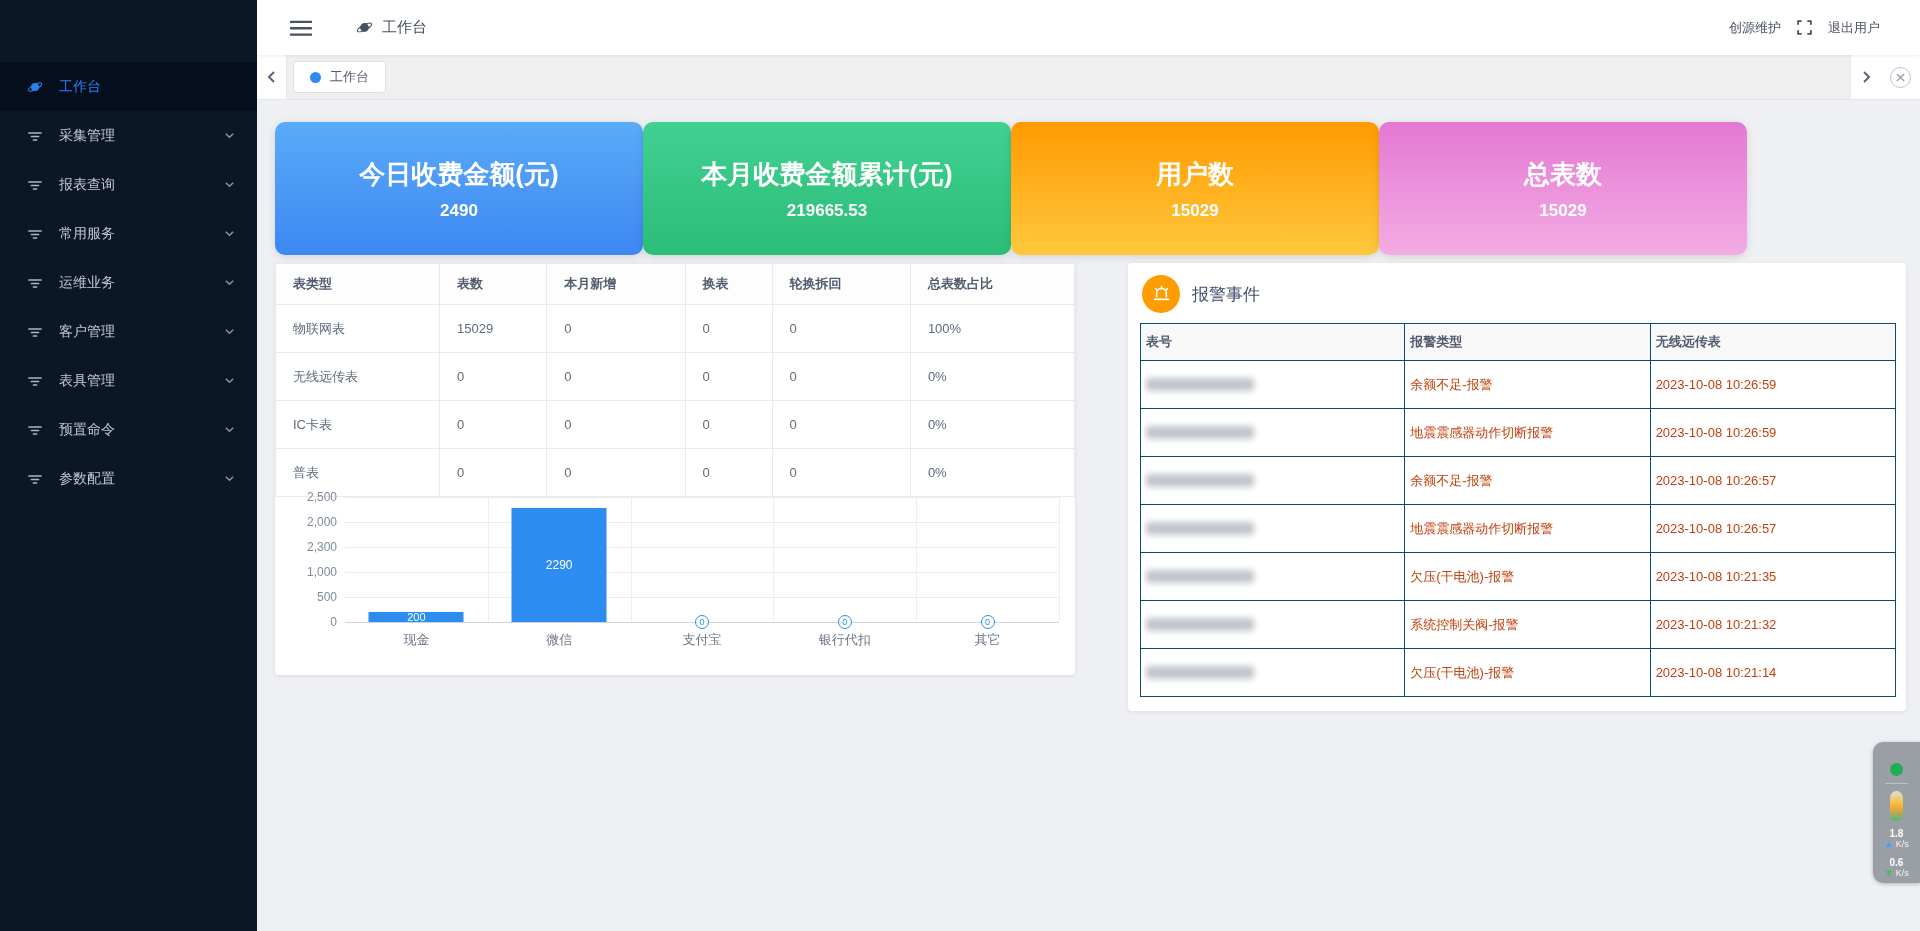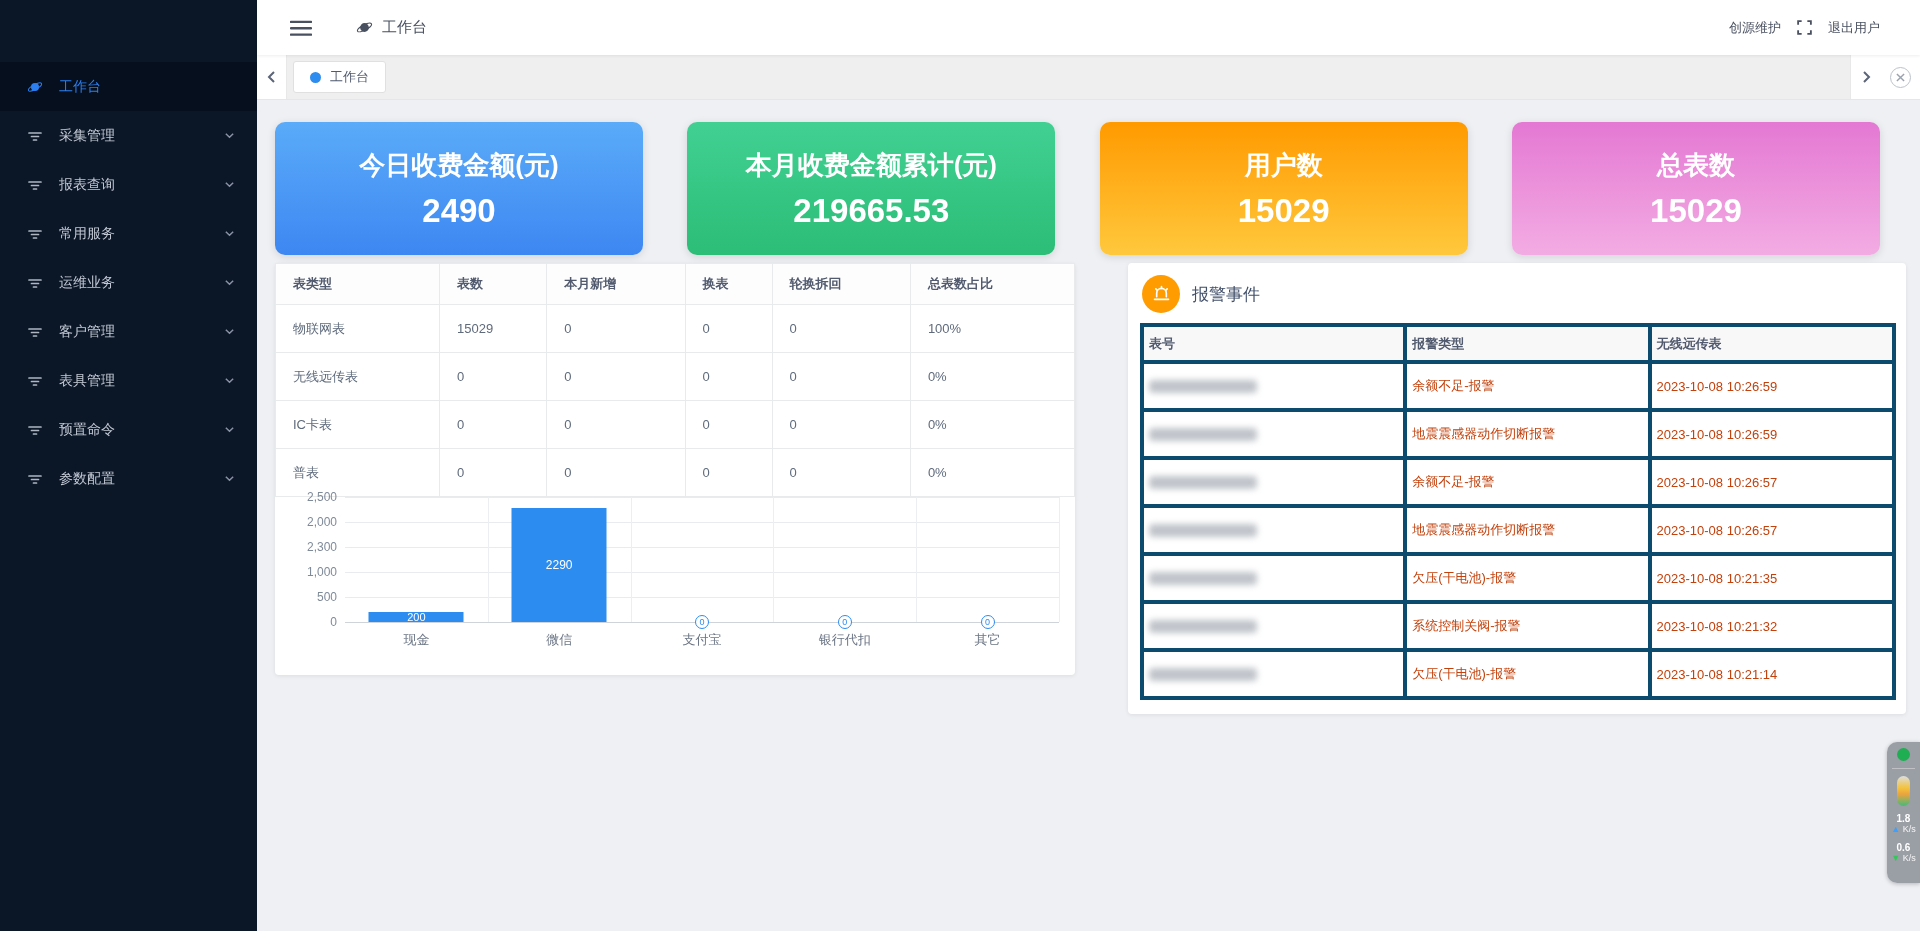--- a/index.html
+++ b/index.html
@@ -35,24 +35,24 @@
   .ts-scroll { flex:1; background:#efefef; display:flex; align-items:center; padding:0 6px; }
   .tag-tab { height:32px; background:#fff; border:1px solid #e0e0e0; border-radius:3px; display:flex; align-items:center; padding:0 16px; gap:9px; font-size:13px; color:#515a6e; cursor:pointer; }
   .tag-tab .dot { width:11px; height:11px; border-radius:50%; background:#2d8cf0; }
   .ts-close { width:40px; background:#fff; display:flex; align-items:center; justify-content:center; }
   .close-circle { width:21px; height:21px; border-radius:50%; border:1px solid #bcc2cb; color:#9aa2ae; display:flex; align-items:center; justify-content:center; cursor:pointer; }
   .close-circle svg { width:9px; height:9px; }
 
   
   .content { flex:1; padding:22px 14px 0 18px; overflow:hidden; position:relative; }
 
-  .cards-row { display:flex; justify-content:space-between; width:1605px;border-radius:11px; }
+  .cards-row { display:flex; width:1605px;border-radius:11px; }
   .stat-card { width:368px; height:133px; border-radius:10px; color:#fff; display:flex; flex-direction:column; align-items:center; justify-content:center; gap:9px; box-shadow:0 2px 8px rgba(0,0,0,.12); }
   .stat-card .sc-title { font-size:26px; font-weight:700; }
-  .stat-card .sc-value { font-size:33px; font-weight:700; }
+  .stat-card .sc-value { font-size:17px; font-weight:700; }
 
   .panels-row { margin-top:8px; display:flex; gap:53px; align-items:flex-start; }
   .panel { background:#fff; border-radius:4px; box-shadow:0 1px 4px rgba(0,0,0,.08); }
   .panel-left { width:800px; }
   .panel-right { width:778px; padding:10px 10px 14px 12px; }
 
   
   table { border-collapse:collapse; width:100%; }
   .meter-table th, .meter-table td { border:1px solid #e8eaec; font-size:13px; text-align:left; padding-left:17px; }
   .meter-table th { height:41px; color:#515a6e; font-weight:700; background:#fdfdfd; }
@@ -71,28 +71,28 @@
   .bar-label { position:absolute; left:50%; transform:translateX(-50%); color:#fff; font-size:12px; white-space:nowrap; }
   .zero-mark { position:absolute; bottom:-7px; left:50%; transform:translateX(-50%); width:14px; height:14px; border-radius:50%; background:#fff; border:1.5px solid #2d8cf0; color:#2d8cf0; font-size:9px; line-height:12px; text-align:center; }
   .xlabels { display:flex; margin-top:9px; padding-bottom:26px; }
   .xlabels div { width:20%; text-align:center; font-size:13px; color:#6b7585; }
 
   
   .alarm-head { display:flex; align-items:center; gap:12px; padding:2px 0 10px 2px; }
   .alarm-badge { width:38px; height:38px; border-radius:50%; background:#ff9c01; display:flex; align-items:center; justify-content:center; color:#fff; }
   .alarm-badge svg { width:21px; height:21px; }
   .alarm-title { font-size:17px; color:#42506b; }
-  .alarm-table th, .alarm-table td { border:4px solid #0c4a6e; font-size:13px; text-align:left; padding-left:5px; }
+  .alarm-table th, .alarm-table td { border:1px solid #0c4a6e; font-size:13px; text-align:left; padding-left:5px; }
   .alarm-table th { height:37px; background:#f8f8f9; color:#515a6e; font-weight:700; }
   .alarm-table td { height:48px; color:#c2410c; }
   .alarm-table .c1 { width:35%; } .alarm-table .c2 { width:32.5%; } .alarm-table .c3 { width:32.5%; }
   .blur-pill { width:108px; height:13px; border-radius:4px; background:#c0c4ca; filter:blur(3px); }
 
   
-  .net-widget { position:fixed; right:0; top:742px; width:33px; height:141px; background:rgba(146,151,157,.92); border-radius:10px 0 0 10px; display:flex; flex-direction:column; align-items:center; padding-top:6px; z-index:9; box-shadow:0 1px 4px rgba(0,0,0,.25); }
+  .net-widget { position:fixed; right:0; top:742px; width:47px; height:141px; background:rgba(146,151,157,.92); border-radius:10px 0 0 10px; display:flex; flex-direction:column; align-items:center; padding-top:21px; z-index:9; box-shadow:0 1px 4px rgba(0,0,0,.25); }
   .nw-dot { width:13px; height:13px; border-radius:50%; background:#1fae52; }
   .nw-sep { width:23px; height:1px; background:rgba(255,255,255,.35); margin:7px 0; }
   .nw-capsule { width:13px; height:30px; border-radius:7px; background:linear-gradient(180deg,#dedede 0%,#f3c33c 40%,#eda43e 60%,#46b97a 100%); }
   .nw-line { margin-top:7px; text-align:center; line-height:11px; }
   .nw-val { color:#fff; font-size:10px; font-weight:700; }
   .nw-unit { font-size:9px; color:rgba(255,255,255,.9); }
   .arrow-up { color:#3ba0ff; font-size:9px; } .arrow-down { color:#35c759; font-size:9px; }
 </style>
 </head>
 <body>

